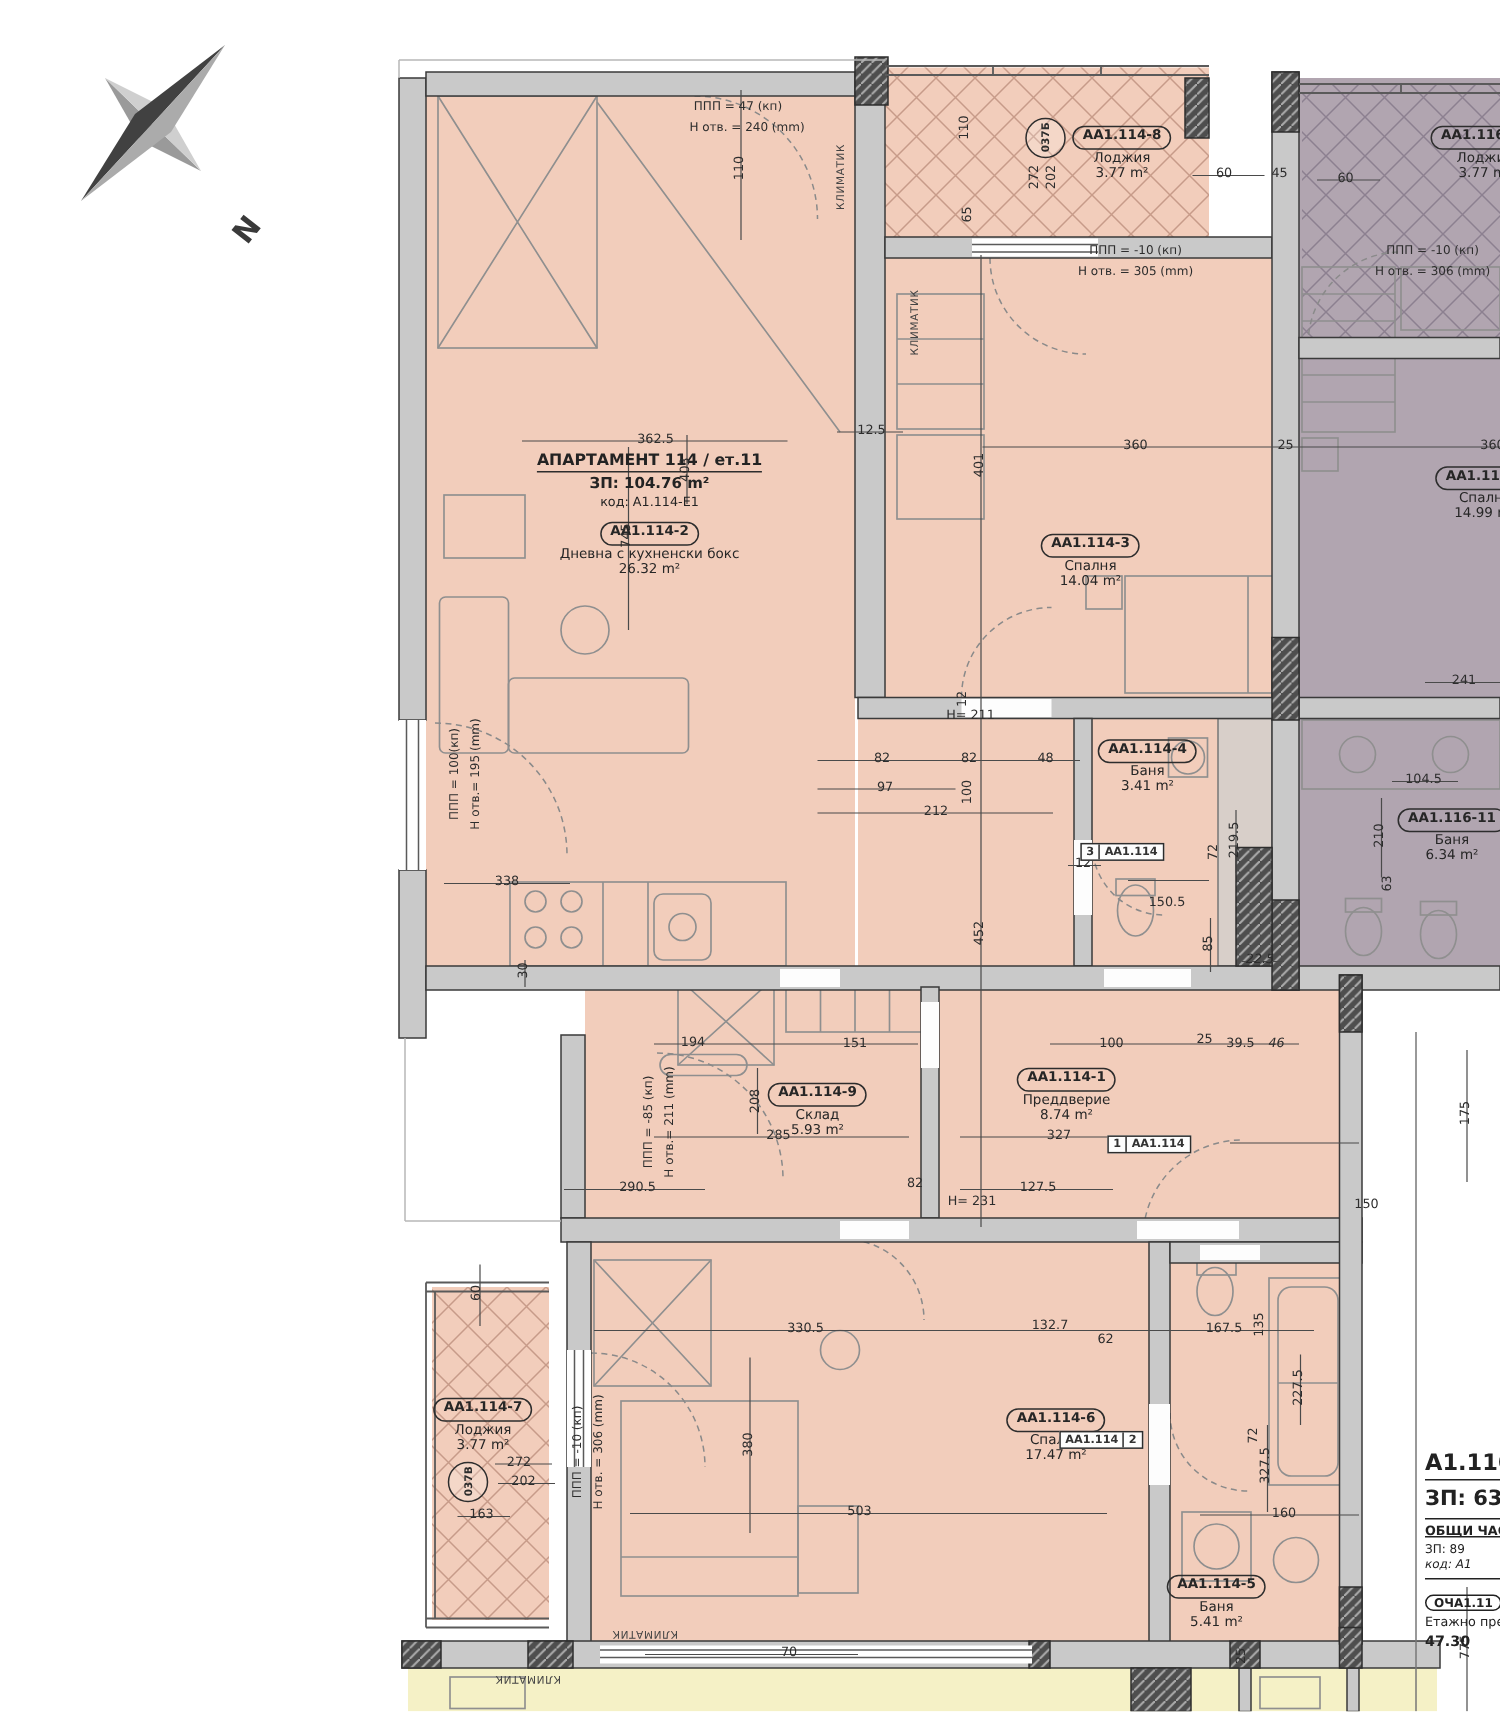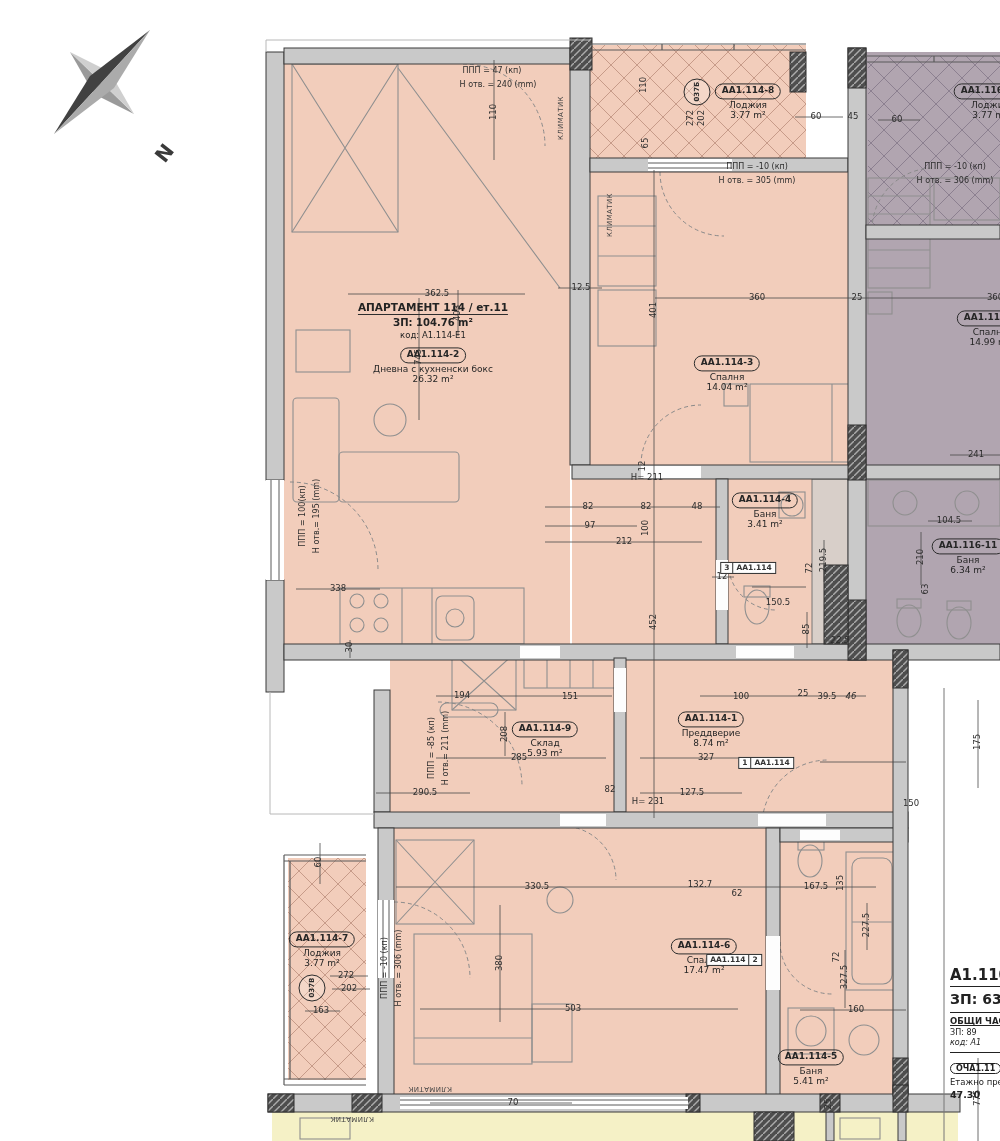--- a/index.html
+++ b/index.html
@@ -556,21 +556,21 @@
       </div>
         <div class="dim lbl v" style="left: 500px; top: 963px;">
         <span>380</span>
       </div>
         <div class="dim lbl" style="left: 573px; top: 1009px;">
         <span>503</span>
       </div>
         <div class="dim lbl" style="left: 856px; top: 1010px;">
         <span>160</span>
       </div>
-        <div class="dim lbl" style="left: 513px; top: 1103px;">
+        <div class="dim lbl" style="left: 526px; top: 1103px;">
         <span>70</span>
       </div>
         <div class="dim lbl v" style="left: 829px; top: 1104px;">
         <span>25</span>
       </div>
         <div class="dim lbl v" style="left: 978px; top: 1098px;">
         <span>775</span>
       </div>
         <div class="dim lbl v" style="left: 319px; top: 862px;">
         <span>60</span>

